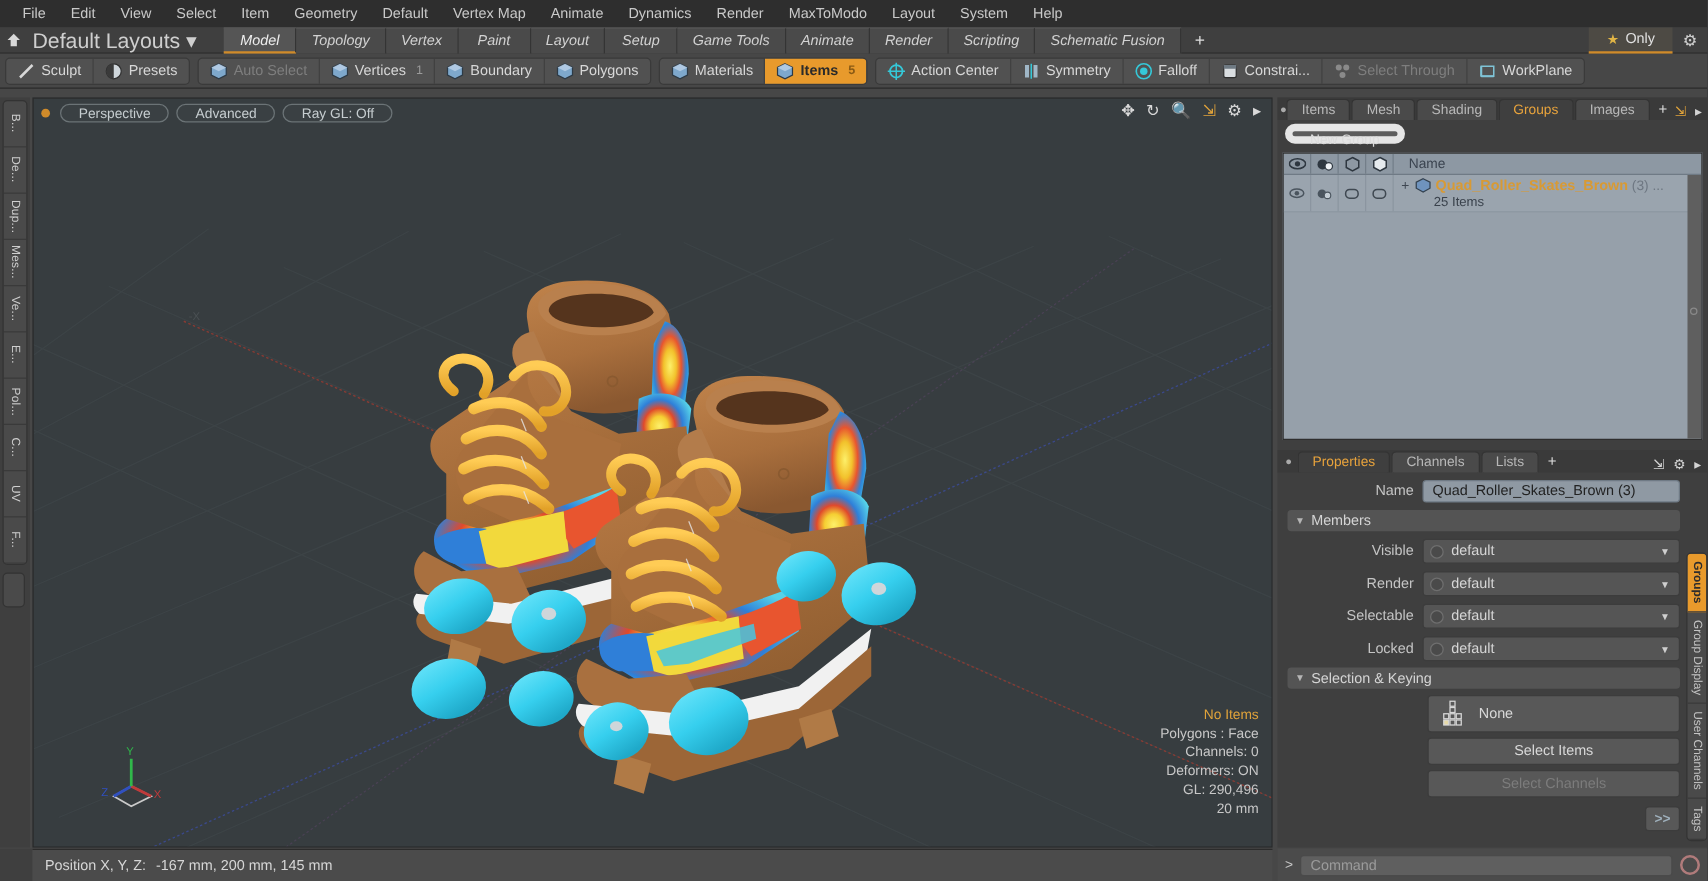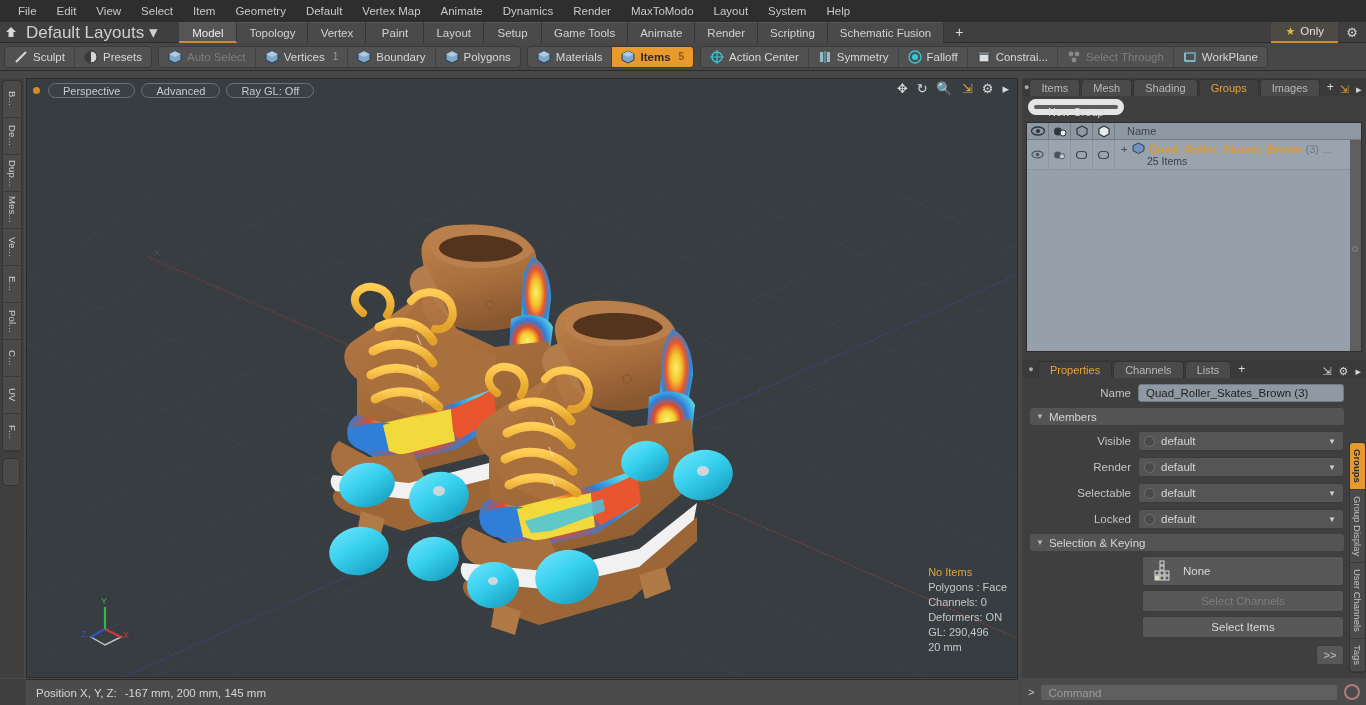--- a/index.html
+++ b/index.html
@@ -29,21 +29,21 @@
     position: absolute; left: 0; top: 22px; width: 1366px; height: 21px;
     background: #3f3f3f; display: flex; align-items: center; border-bottom: 1px solid #2b2b2b;
   }
   .lb-home {
     width: 22px; height: 21px; display: flex; align-items: center; justify-content: center;
     color: #d8d8d8; font-size: 11px;
   }
   .lb-default {
     padding: 0 8px 0 4px; height: 21px; line-height: 21px; color: #cfcfcf; font-size: 17px;
   }
-  .lb-tabs { display: flex; height: 21px; margin-left: 14px; }
+  .lb-tabs { display: flex; height: 21px; margin-left: 14px; font-style: italic; }
   .lb-tab {
     min-width: 58px; padding: 0 12px; height: 21px; line-height: 20px; text-align: center;
     background: #4a4a4a; color: #d2d2d2; font-size: 11.5px;
     border-right: 1px solid #343434; border-top: 1px solid #565656;
   }
   .lb-tab.active { background: #555; color: #eee; border-bottom: 2px solid #d08b2a; }
   .lb-plus {
     width: 30px; text-align: center; color: #ddd; font-size: 14px; line-height: 21px;
   }
   .lb-right { margin-left: auto; display: flex; align-items: center; height: 21px; }
@@ -104,21 +104,21 @@
   .vp-pill {
     padding: 0 14px; height: 15px; line-height: 14px; border-radius: 8px;
     border: 1px solid #6b7376; color: #c6cdd0; font-size: 11px; margin-right: 6px;
     background: rgba(255,255,255,0.02);
   }
   .vp-icons {
     position: absolute; right: 8px; top: 3px; display: flex; align-items: center; gap: 9px; z-index: 6;
   }
   .vp-icons span { color: #d9d9d9; font-size: 13px; line-height: 14px; }
   .vp-stats {
-    position: absolute; right: 10px; bottom: 22px; text-align: left; z-index: 6;
+    position: absolute; right: 10px; bottom: 22px; text-align: right; z-index: 6;
     font-size: 11px; line-height: 15px; color: #c8c8c8;
   }
   .vp-stats .hi { color: #e0a33a; }
   .vp-axis { position: absolute; left: 44px; bottom: 26px; width: 64px; height: 58px; z-index: 6; }
 
   
   .rightcol { position: absolute; left: 1022px; top: 78px; width: 344px; height: 600px; background: #3f3f3f; }
 
   .panel-tabs { display: flex; align-items: flex-end; height: 18px; background: #3a3a3a; padding-left: 2px; }
   .pt-dot { width: 14px; text-align: center; color: #aaa; font-size: 9px; line-height: 18px; }
@@ -788,22 +788,22 @@
             <rect x="4" y="11" width="4" height="4"></rect>
               <rect x="9" y="11" width="4" height="4"></rect>
               <rect x="14" y="11" width="4" height="4"></rect>
             <rect x="4" y="16" width="4" height="4" fill="#e6d9a8"></rect>
               <rect x="9" y="16" width="4" height="4"></rect>
               <rect x="14" y="16" width="4" height="4"></rect>
           </g>
         </svg>
         <span class="val">None</span>
       </div>
+      <div class="bigbtn">Select Items</div>
       <div class="bigbtn dim">Select Channels</div>
-      <div class="bigbtn">Select Items</div>
       <div class="fwd-wrap">
         <div class="fwd">&gt;&gt;</div>
       </div>
     </div>
 
     <div class="rightrail" style="top:364px;">
       <div class="rr-group" id="right-rail">
           <div class="rr-tab active">Groups</div>
           <div class="rr-tab">Group Display</div>
           <div class="rr-tab">User Channels</div>

